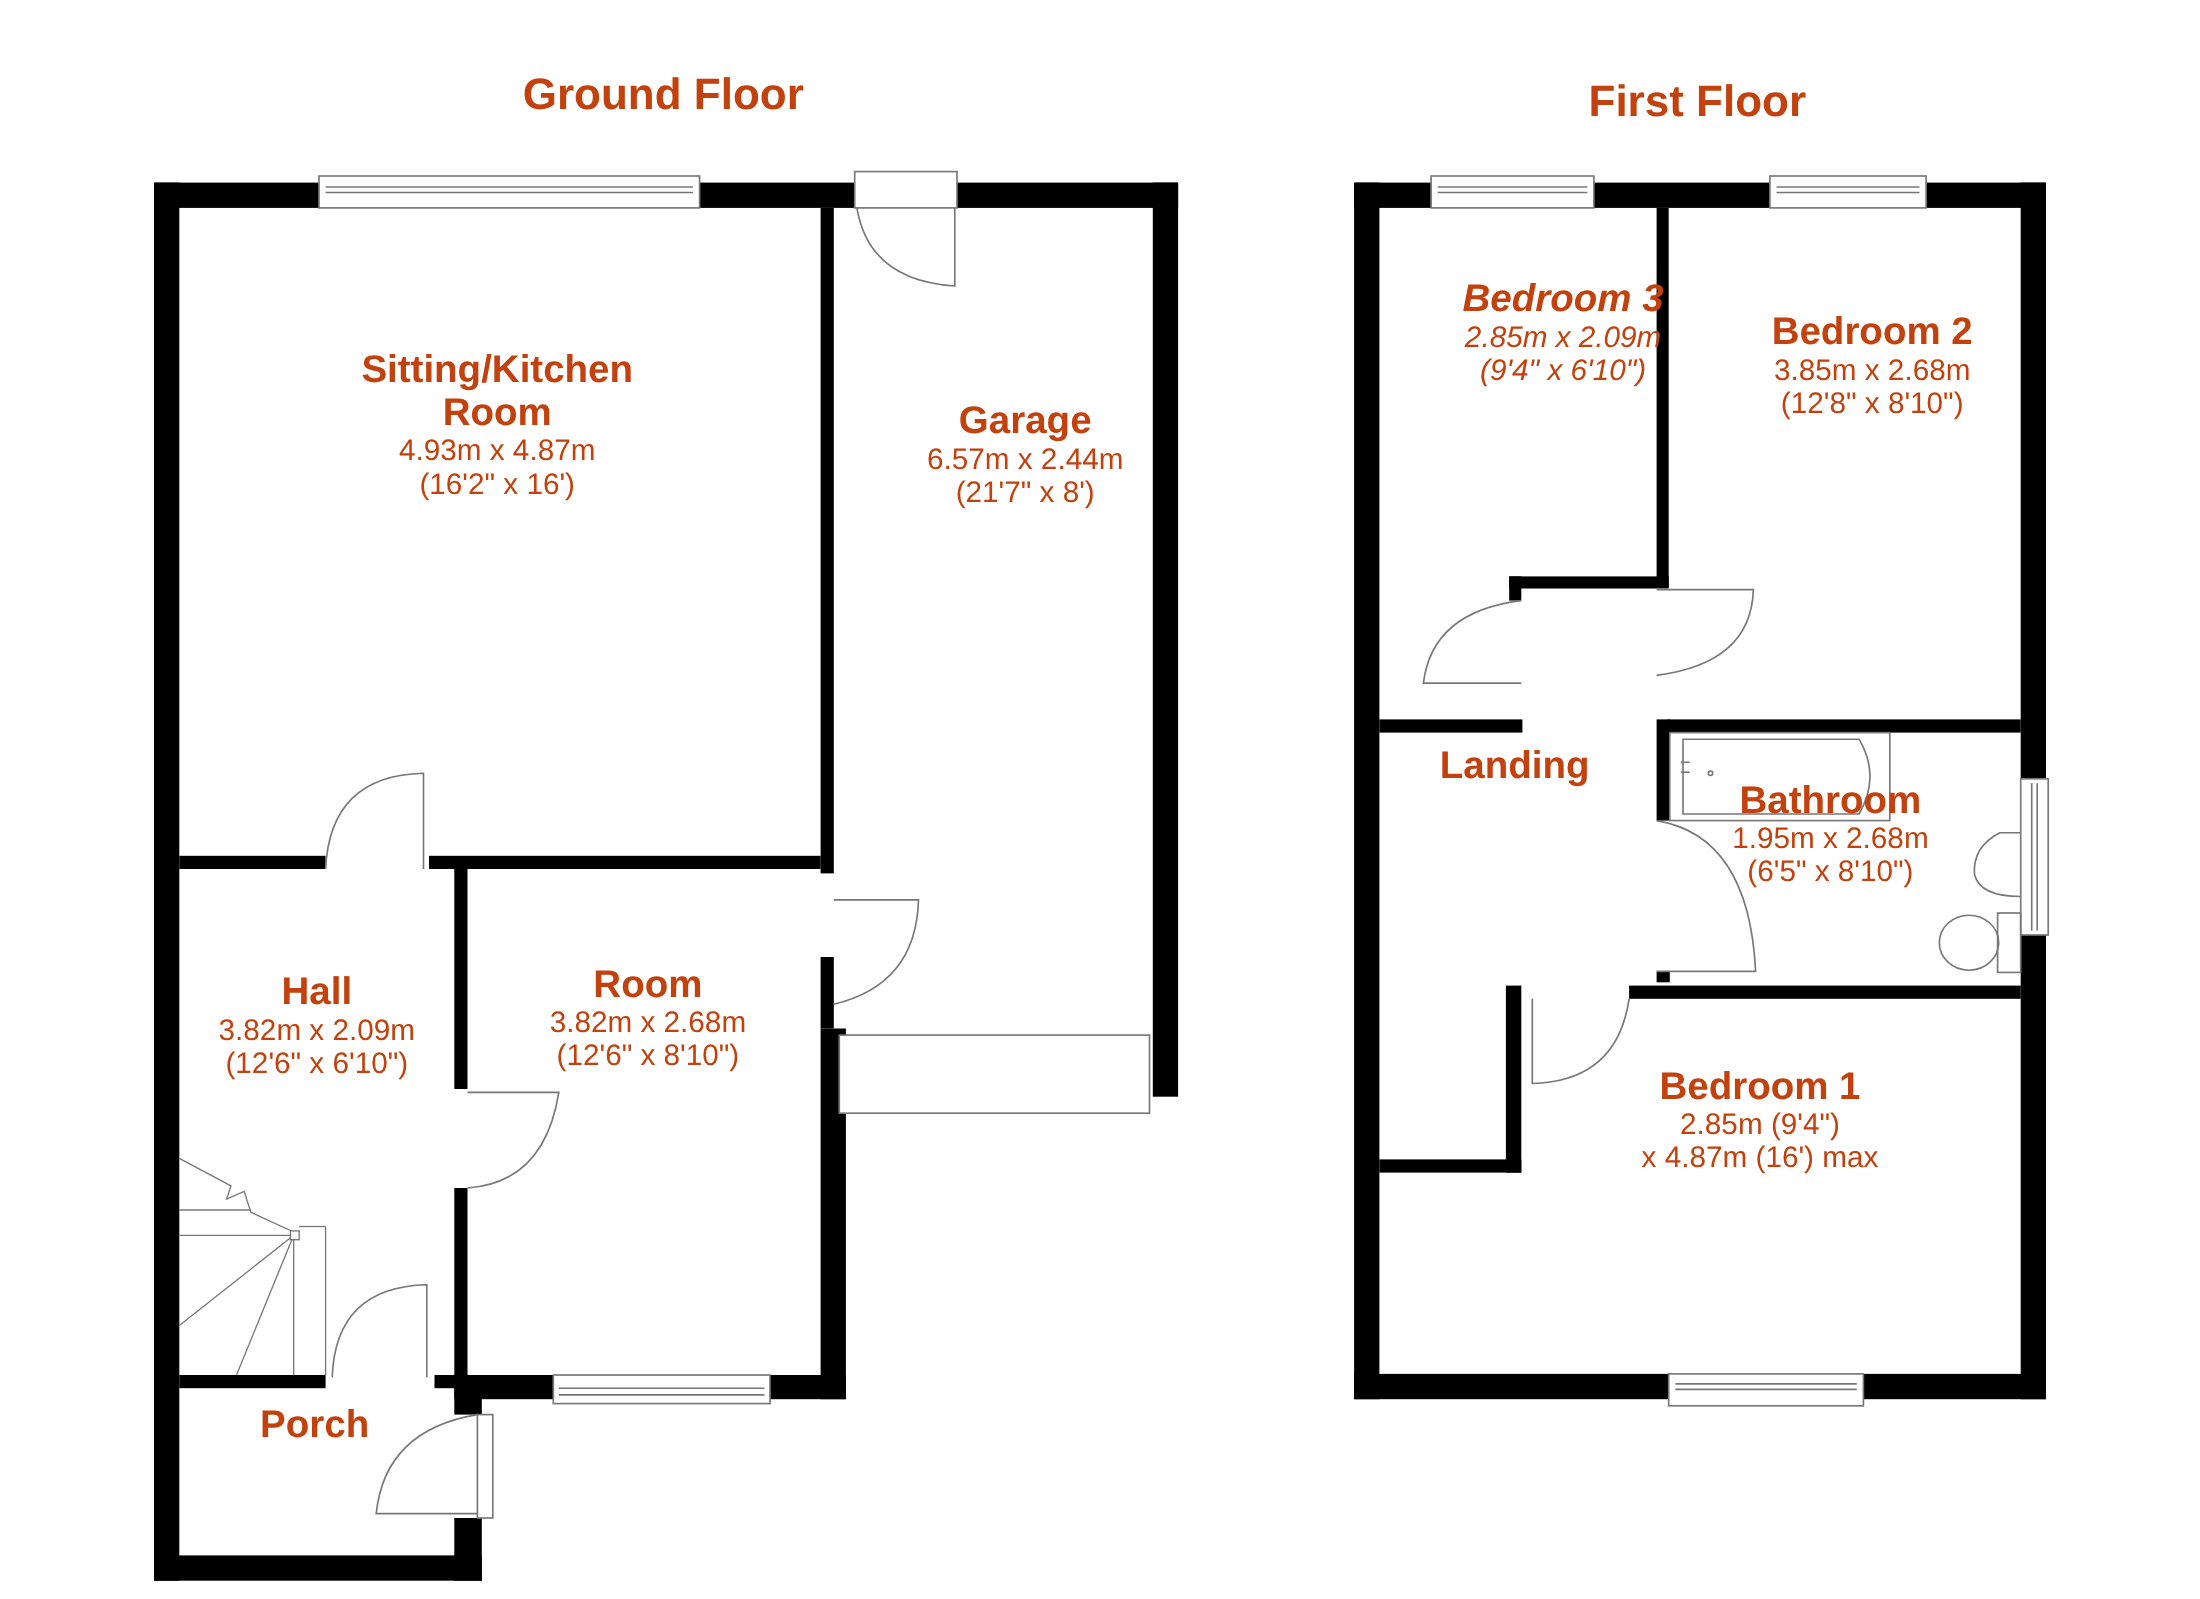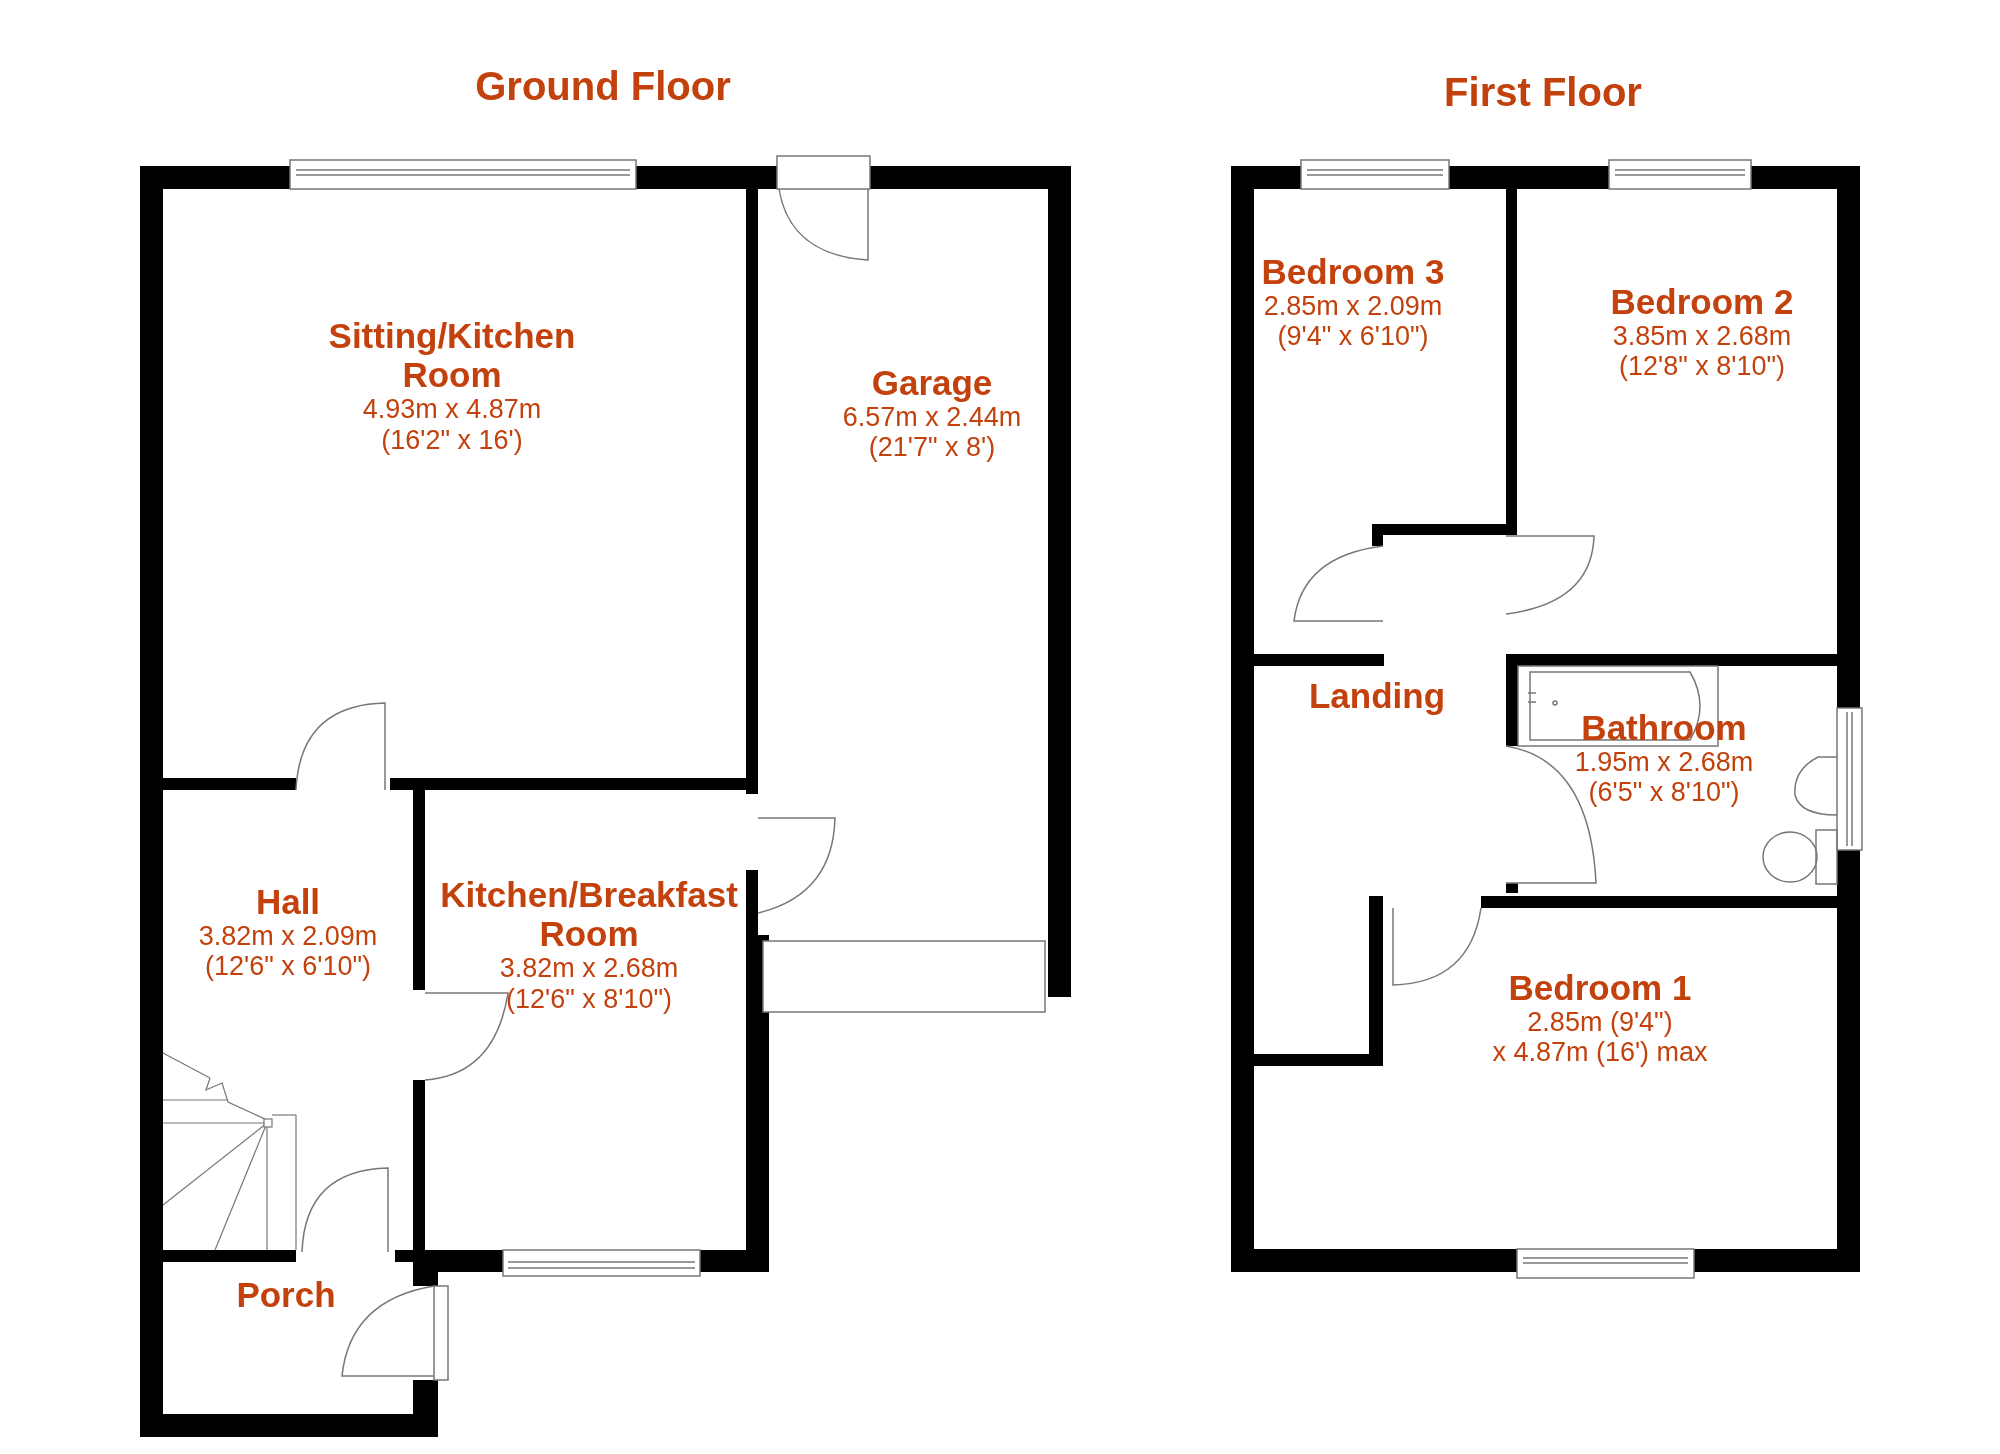--- a/index.html
+++ b/index.html
@@ -166,30 +166,29 @@
   <span class="rname">Garage</span>
   <span class="rdim">6.57m x 2.44m</span>
   <span class="rdim">(21'7" x 8')</span>
 </div>
 <div class="lbl" style="left:288px;top:882px;">
   <span class="rname">Hall</span>
   <span class="rdim">3.82m x 2.09m</span>
   <span class="rdim">(12'6" x 6'10")</span>
 </div>
 <div class="lbl" style="left:589px;top:875px;">
-  <span class="rname">Kitchen/Breakfast</span>
   <span class="rname">Room</span>
   <span class="rdim">3.82m x 2.68m</span>
   <span class="rdim">(12'6" x 8'10")</span>
 </div>
 <div class="lbl" style="left:286px;top:1275px;">
   <span class="rname">Porch</span>
 </div>
 
-<div class="lbl" style="left:1353px;top:252px;">
+<div class="lbl" style="left:1421px;top:252px;font-style:italic;">
   <span class="rname">Bedroom 3</span>
   <span class="rdim">2.85m x 2.09m</span>
   <span class="rdim">(9'4" x 6'10")</span>
 </div>
 <div class="lbl" style="left:1702px;top:282px;">
   <span class="rname">Bedroom 2</span>
   <span class="rdim">3.85m x 2.68m</span>
   <span class="rdim">(12'8" x 8'10")</span>
 </div>
 <div class="lbl" style="left:1377px;top:676px;">

